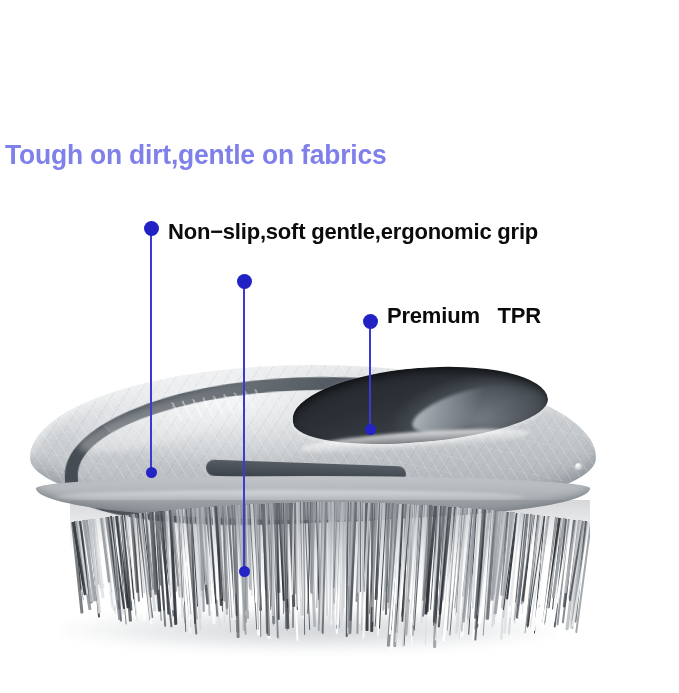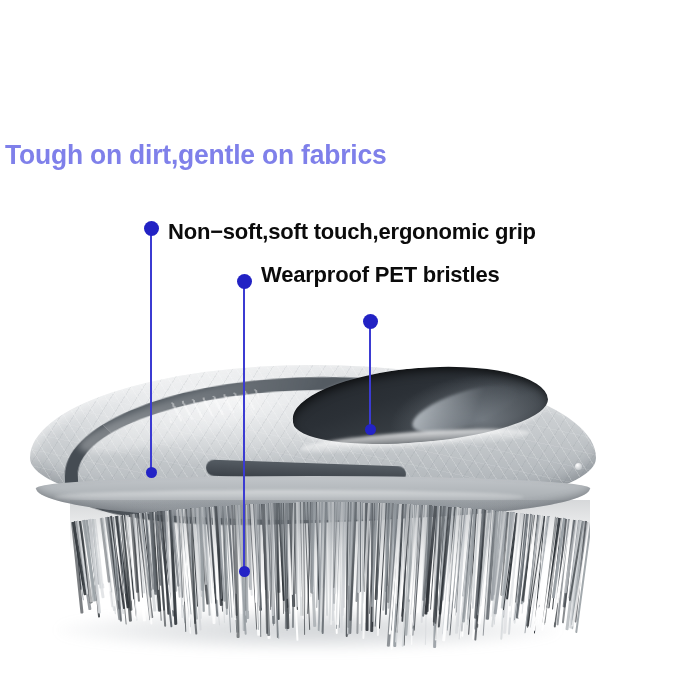--- a/index.html
+++ b/index.html
@@ -654,24 +654,24 @@
         <div class="bristle" style="left: 518.2px; top: 21.7px; width: 1px; height: 111.6px; background: rgb(255, 255, 255); opacity: 0.59; transform: rotate(7.9deg); transform-origin: center top;"></div>
         <div class="bristle" style="left: 519.1px; top: 21.8px; width: 2px; height: 106.3px; background: rgb(255, 255, 255); opacity: 0.69; transform: rotate(9.53deg); transform-origin: center top;"></div>
         <div class="bristle" style="left: 519.9px; top: 22px; width: 2px; height: 111.9px; background: rgb(154, 160, 165); opacity: 0.91; transform: rotate(7.62deg); transform-origin: center top;"></div>
       </div>
     <div class="bristle-shade"></div>
   </div>
 
   <div class="leader" style="left:150px;top:234px;height:238px;"></div>
   <div class="dot" style="left:144px;top:221px;"></div>
   <div class="dot small" style="left:146px;top:467px;"></div>
-  <div class="callout-label" style="left:168px;top:219px;">Non−soft,soft touch,ergonomic grip</div>
+  <div class="callout-label" style="left:168px;top:219px;">Non−slip,soft gentle,ergonomic grip</div>
 
   <div class="leader" style="left:243px;top:287px;height:288px;"></div>
   <div class="dot" style="left:237px;top:274px;"></div>
   <div class="dot small" style="left:239px;top:566px;"></div>
-  <div class="callout-label" style="left:261px;top:262px;">Wearproof PET bristles</div>
 
   <div class="leader" style="left:369px;top:327px;height:104px;"></div>
   <div class="dot" style="left:363px;top:314px;"></div>
   <div class="dot small" style="left:365px;top:424px;"></div>
+  <div class="callout-label" style="left:387px;top:303px;">Premium   TPR</div>
 
 </div>
 
 </body></html>

